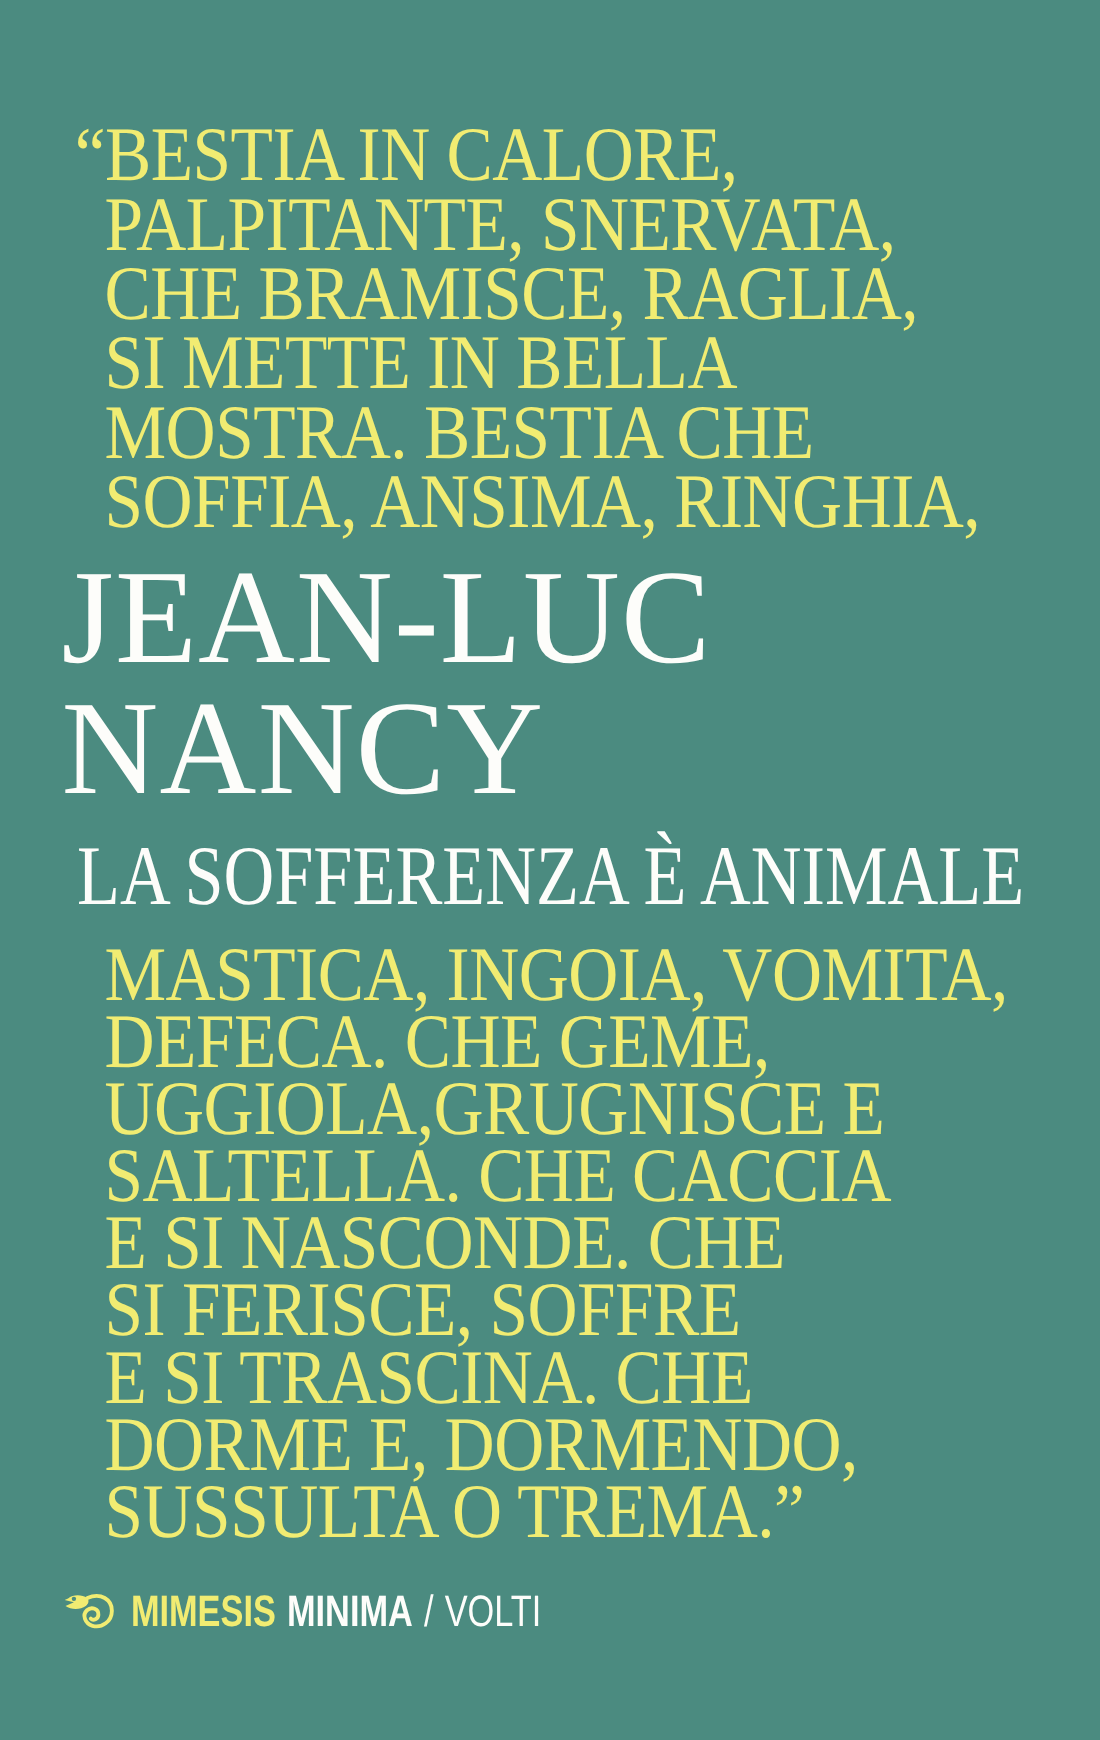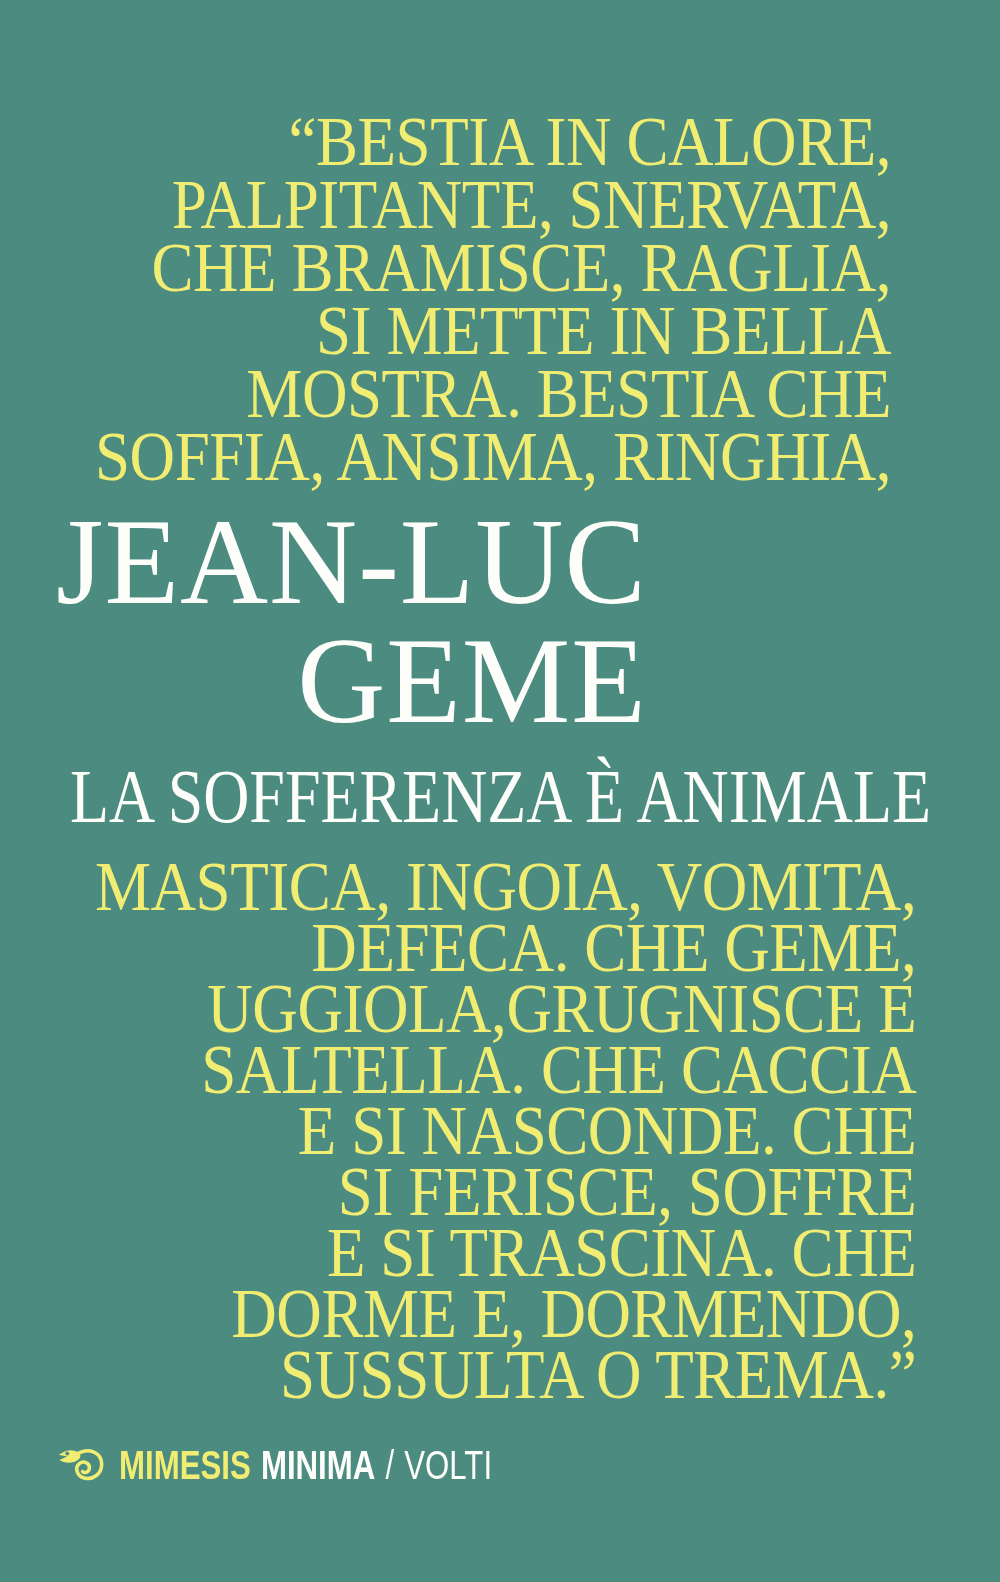--- a/index.html
+++ b/index.html
@@ -10,21 +10,20 @@
   * { margin: 0; padding: 0; box-sizing: border-box; }
   html, body { background: #24443f; }
   .cover {
     position: relative;
     width: 1000px;
     height: 1582px;
     margin: 0 auto;
     background: var(--background);
     overflow: hidden;
     font-family: "Liberation Serif", "DejaVu Serif", serif;
-    text-align: right;
   }
 
   
   .quote {
     position: absolute;
     left: 95px;
     color: var(--yellow);
     font-size: 70px;
     line-height: 63px;
     letter-spacing: -0.5px;
@@ -102,21 +101,21 @@
 
       <div class="quote-line">SI METTE IN BELLA</div>
 
       <div class="quote-line">MOSTRA. BESTIA CHE</div>
 
       <div class="quote-line">SOFFIA, ANSIMA, RINGHIA,</div>
     </div>
 
   <div class="author">
     <div>JEAN-LUC</div>
-    <div>GEME</div>
+    <div>NANCY</div>
   </div>
 
   <div class="title">LA SOFFERENZA È ANIMALE</div>
 
   <div class="quote quote-bottom">
 
       <div class="quote-line">MASTICA, INGOIA, VOMITA,</div>
 
       <div class="quote-line">DEFECA. CHE GEME,</div>
 

